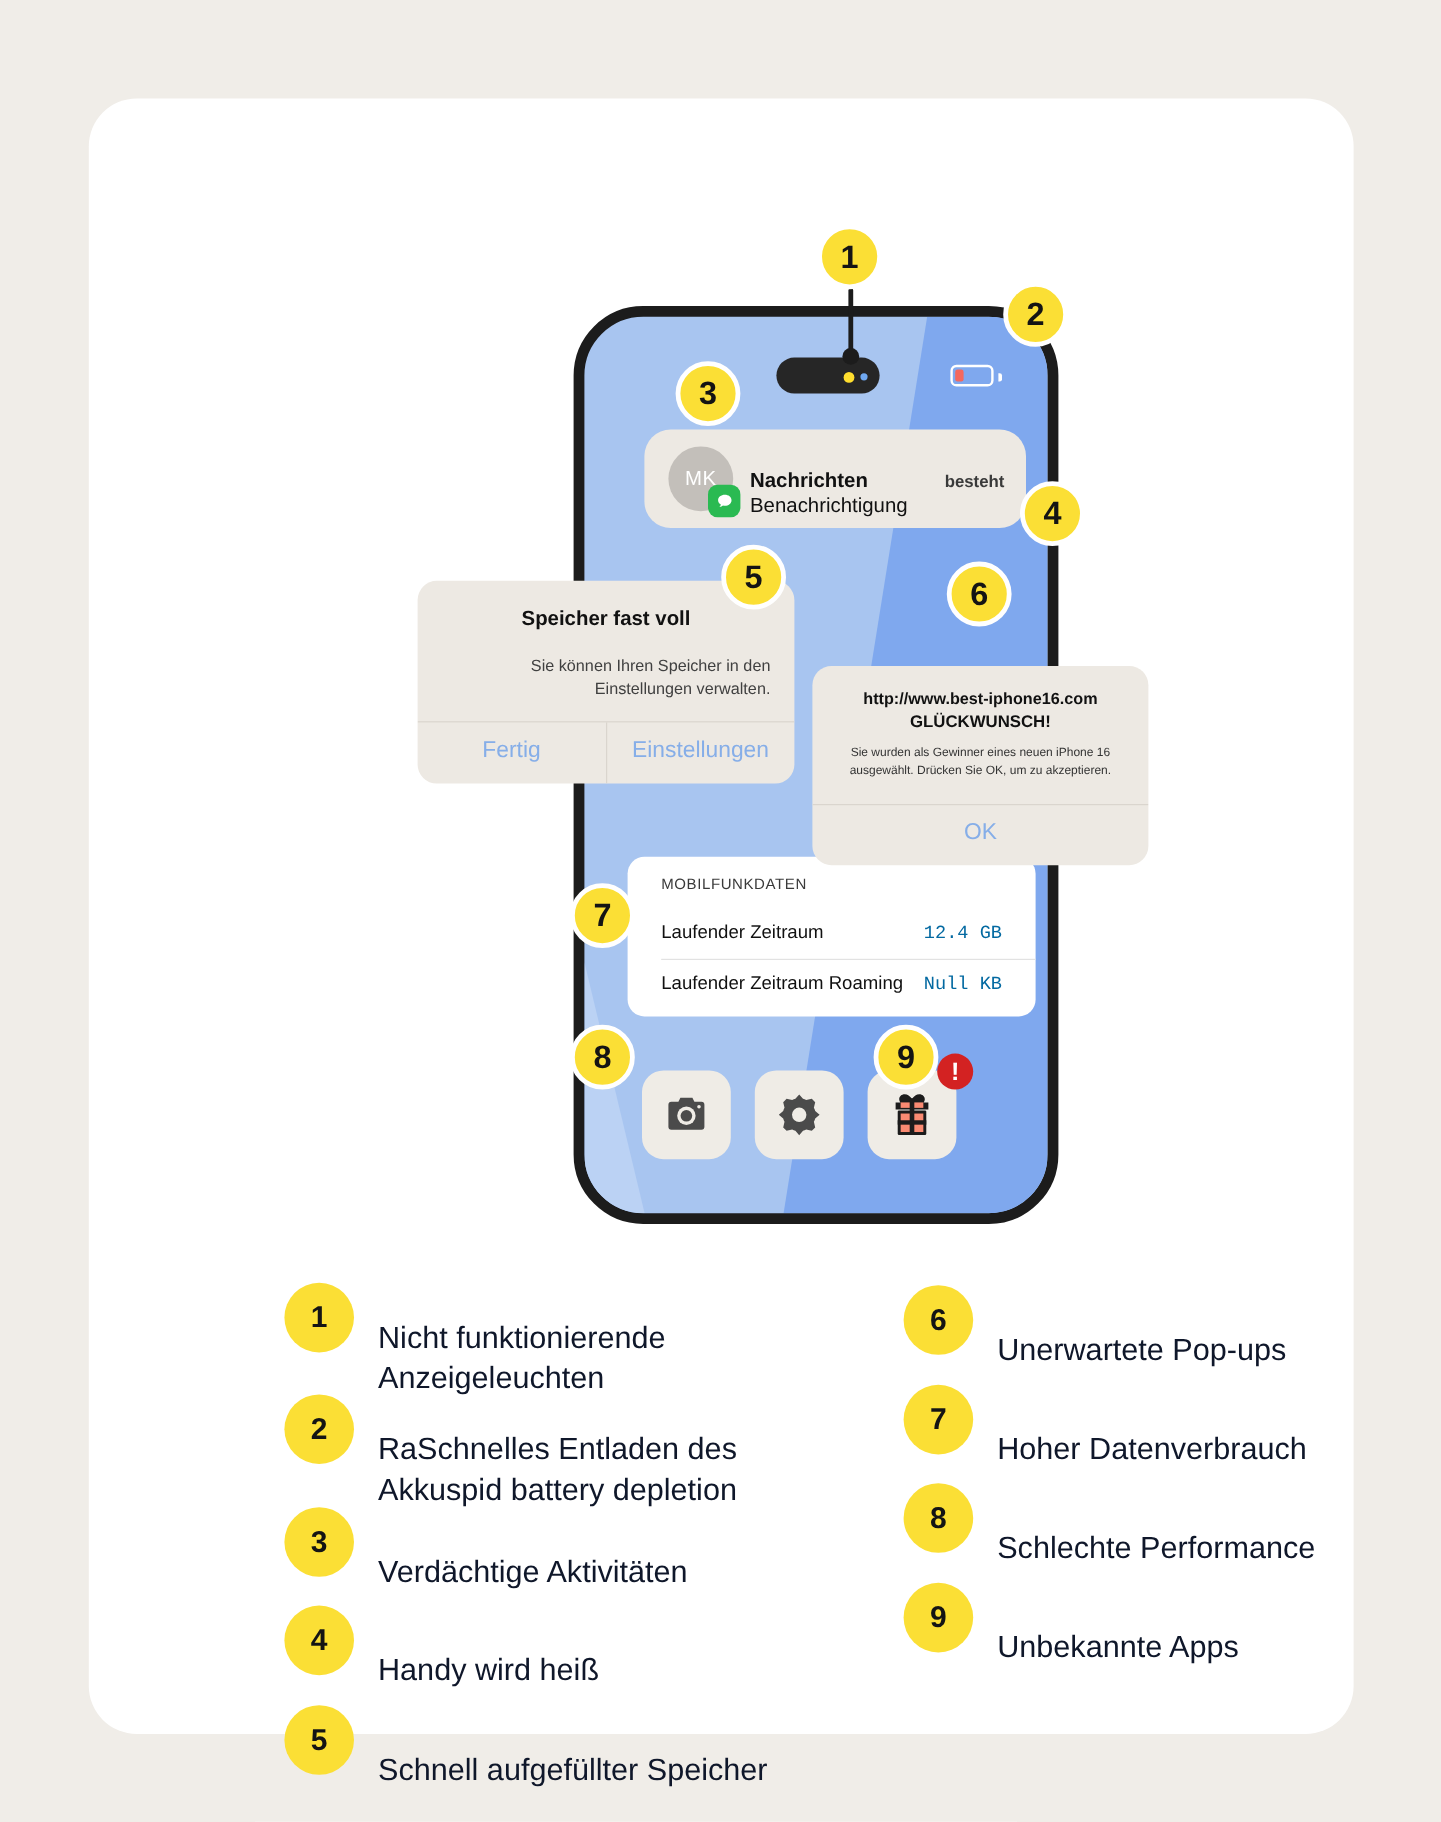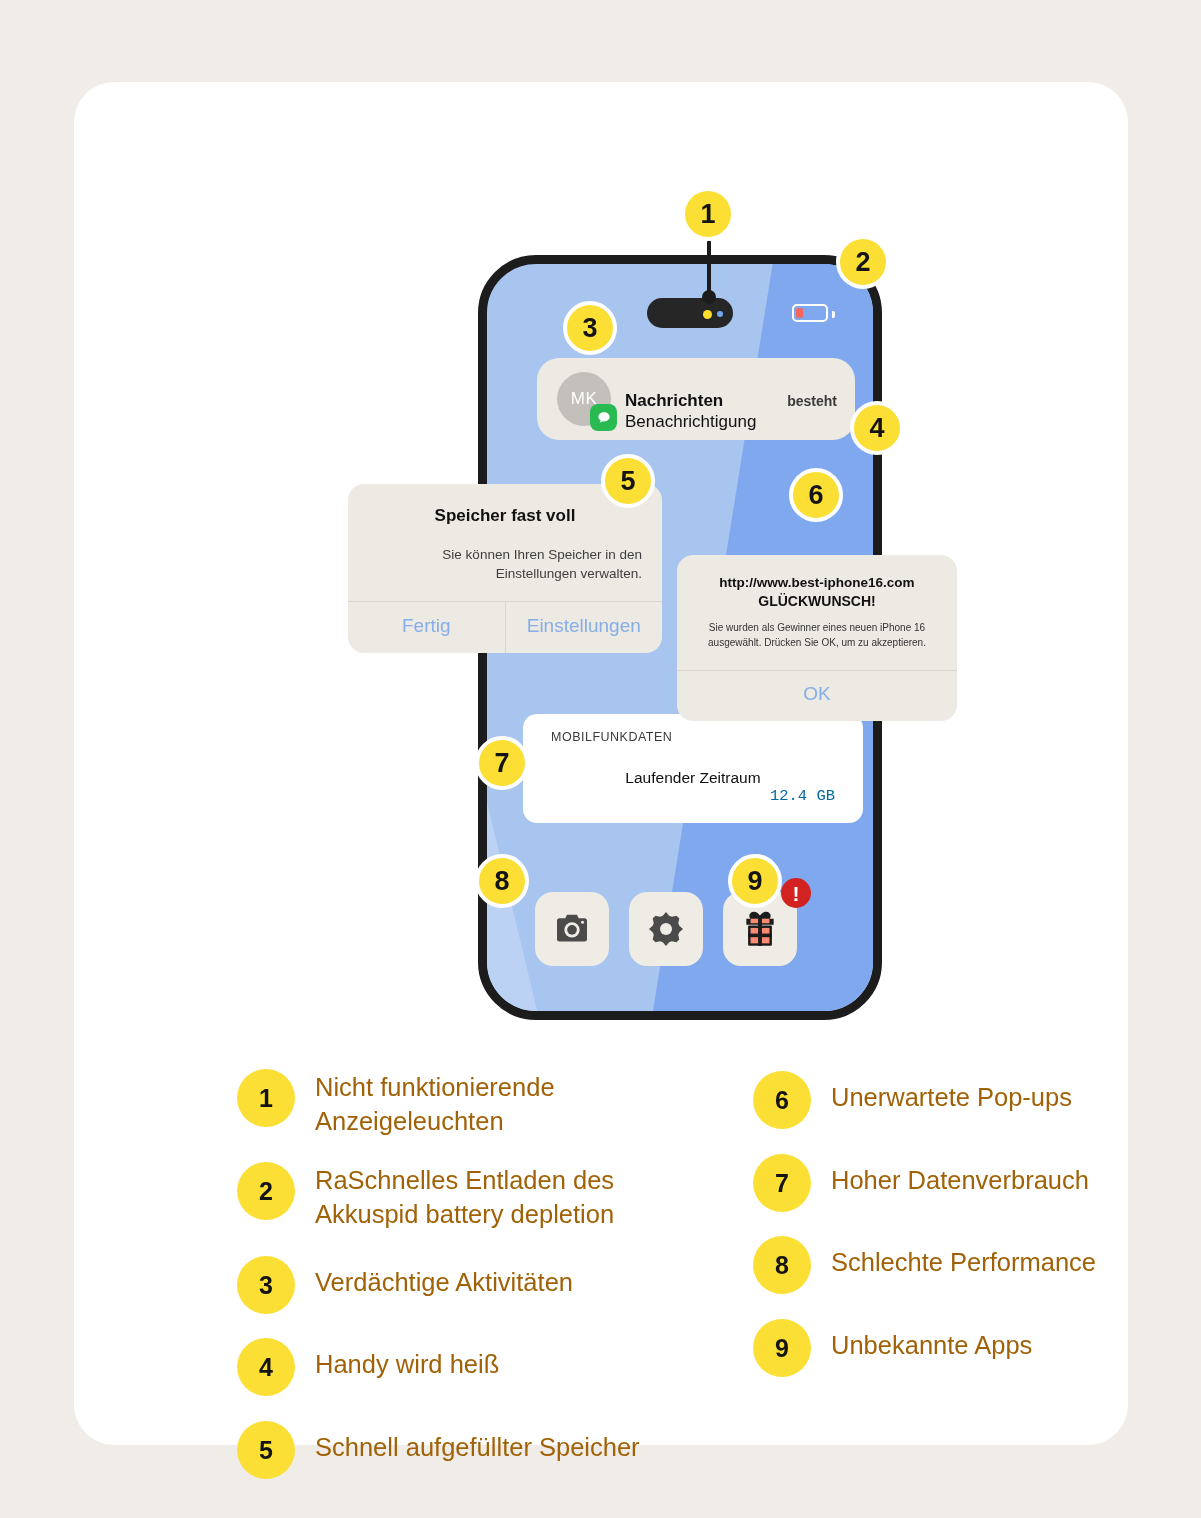--- a/index.html
+++ b/index.html
@@ -171,21 +171,20 @@
   }
   #data-header {
     font-size: 12.5px; letter-spacing: 0.5px;
     color: #3A3A3A;
     padding: 0 28px 14px;
   }
   .data-row {
     display: flex; align-items: center;
     padding: 11px 28px 12px;
     font-size: 15.5px;
-    flex-direction: column;
   }
   .data-row + .data-row { border-top: 1px solid #E2E2E2; margin-left: 28px; padding-left: 0; }
   .data-label { color: #111111; }
   .data-value { margin-left: auto; color: #0369a1; padding-right: 0; font-family: Liberation Mono, monospace; }
   .data-row:first-of-type .data-value { padding-right: 0; }
 
   
   #dock {
     position: absolute;
     left: 48px; bottom: 45px;
@@ -250,24 +249,25 @@
     flex: none;
     width: 58px; height: 58px;
     border-radius: 50%;
     background: #FBDF35;
     display: flex; align-items: center; justify-content: center;
     font-size: 25px; font-weight: bold; color: #141414;
   }
   .legend-label {
     margin-left: 20px;
     font-size: 25.5px;
-    color: #a16207;
+    color: #0f172a;
     line-height: 1.32;
     padding-top: 10px;
     white-space: pre-line;
+    margin-top: 28px;
   }
   .legend-label.two-line { padding-top: 2px; }
 
   #l1 { left: 163px; top: 987px; width: 500px; }
   #l2 { left: 163px; top: 1080px; width: 500px; }
   #l3 { left: 163px; top: 1174px; width: 500px; }
   #l4 { left: 163px; top: 1256px; width: 500px; }
   #l5 { left: 163px; top: 1339px; width: 500px; }
   #l6 { left: 679px; top: 989px; width: 430px; }
   #l7 { left: 679px; top: 1072px; width: 430px; }
@@ -311,20 +311,24 @@
           <div id="notif-body">Benachrichtigung</div>
         </div>
       </div>
 
       <div id="data-panel">
         <div id="data-header">MOBILFUNKDATEN</div>
         <div class="data-row">
           <span class="data-label">Laufender Zeitraum</span>
           <span class="data-value">12.4 GB</span>
         </div>
+        <div class="data-row">
+          <span class="data-label">Laufender Zeitraum Roaming</span>
+          <span class="data-value">Null KB</span>
+        </div>
       </div>
 
       <div id="dock">
         <div class="app-icon">
           <svg width="40" height="40" viewBox="0 0 24 24" aria-hidden="true">
             <path d="M9 3.5 8 5.5H4.5A1.5 1.5 0 0 0 3 7v11a1.5 1.5 0 0 0 1.5 1.5h15A1.5 1.5 0 0 0 21 18V7a1.5 1.5 0 0 0-1.5-1.5H16l-1-2H9z" fill="#4B4B4B"></path>
             <circle cx="12" cy="12.5" r="4.6" fill="#EFECE6"></circle>
             <circle cx="12" cy="12.5" r="2.9" fill="#4B4B4B"></circle>
             <circle cx="18.3" cy="8" r="0.9" fill="#EFECE6"></circle>
           </svg>

